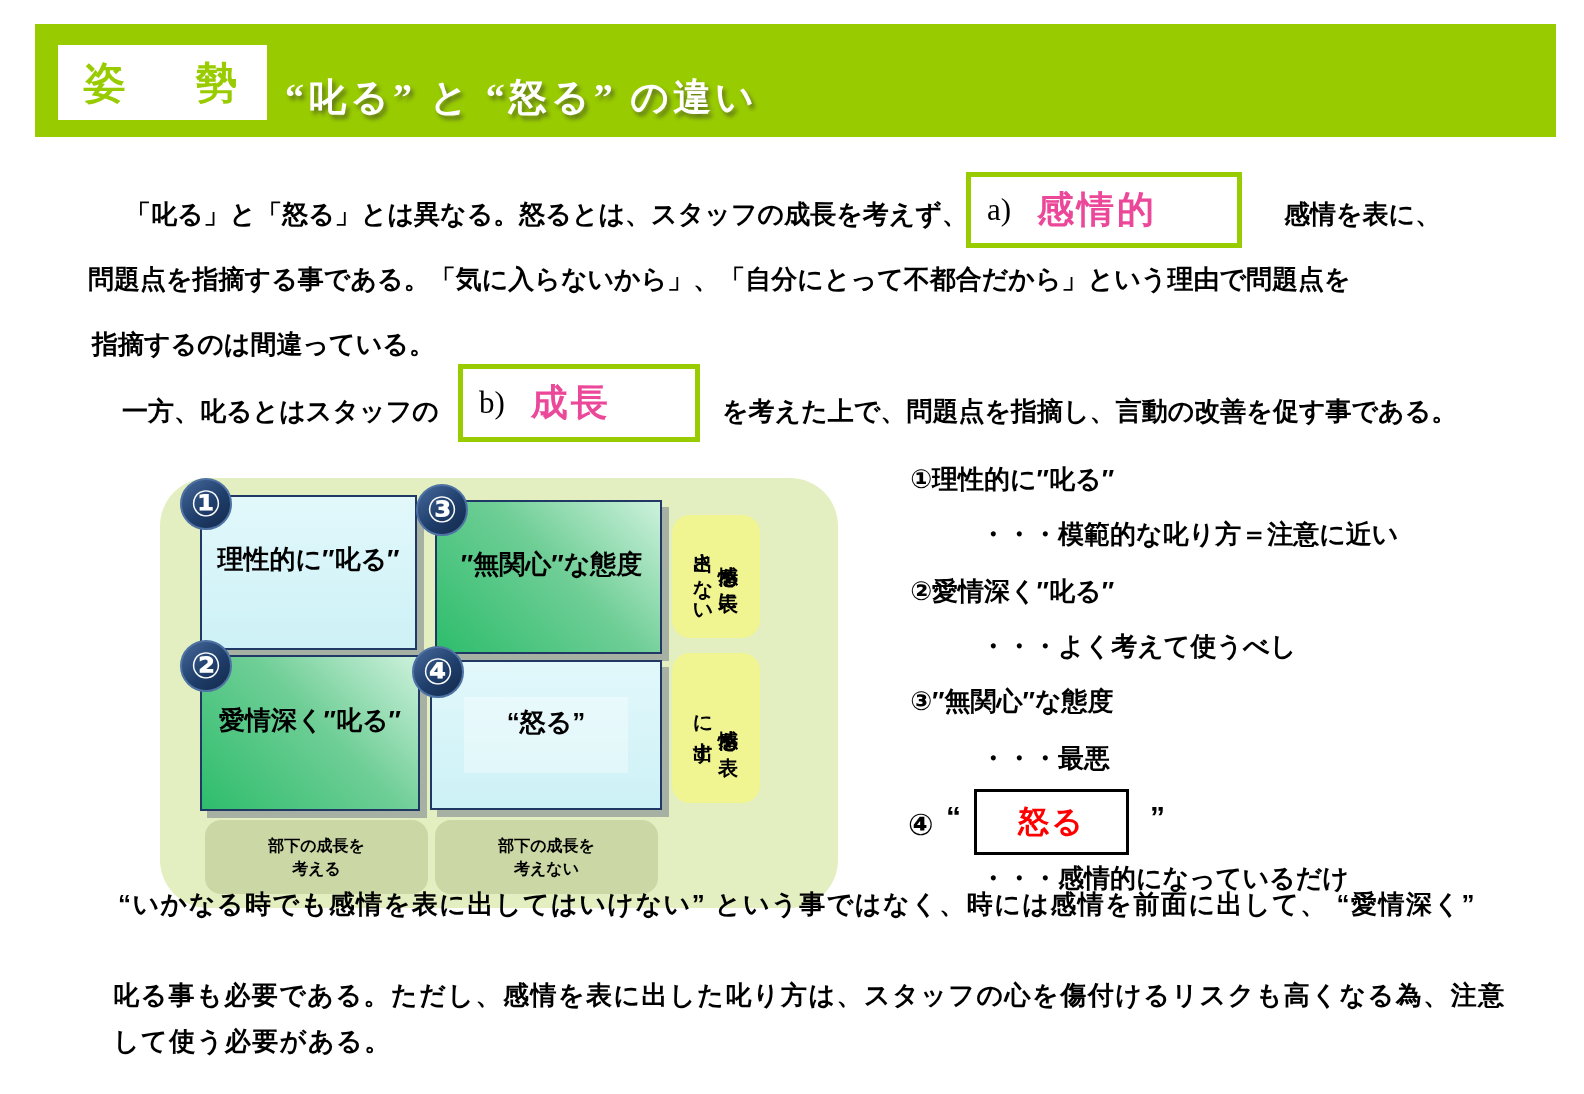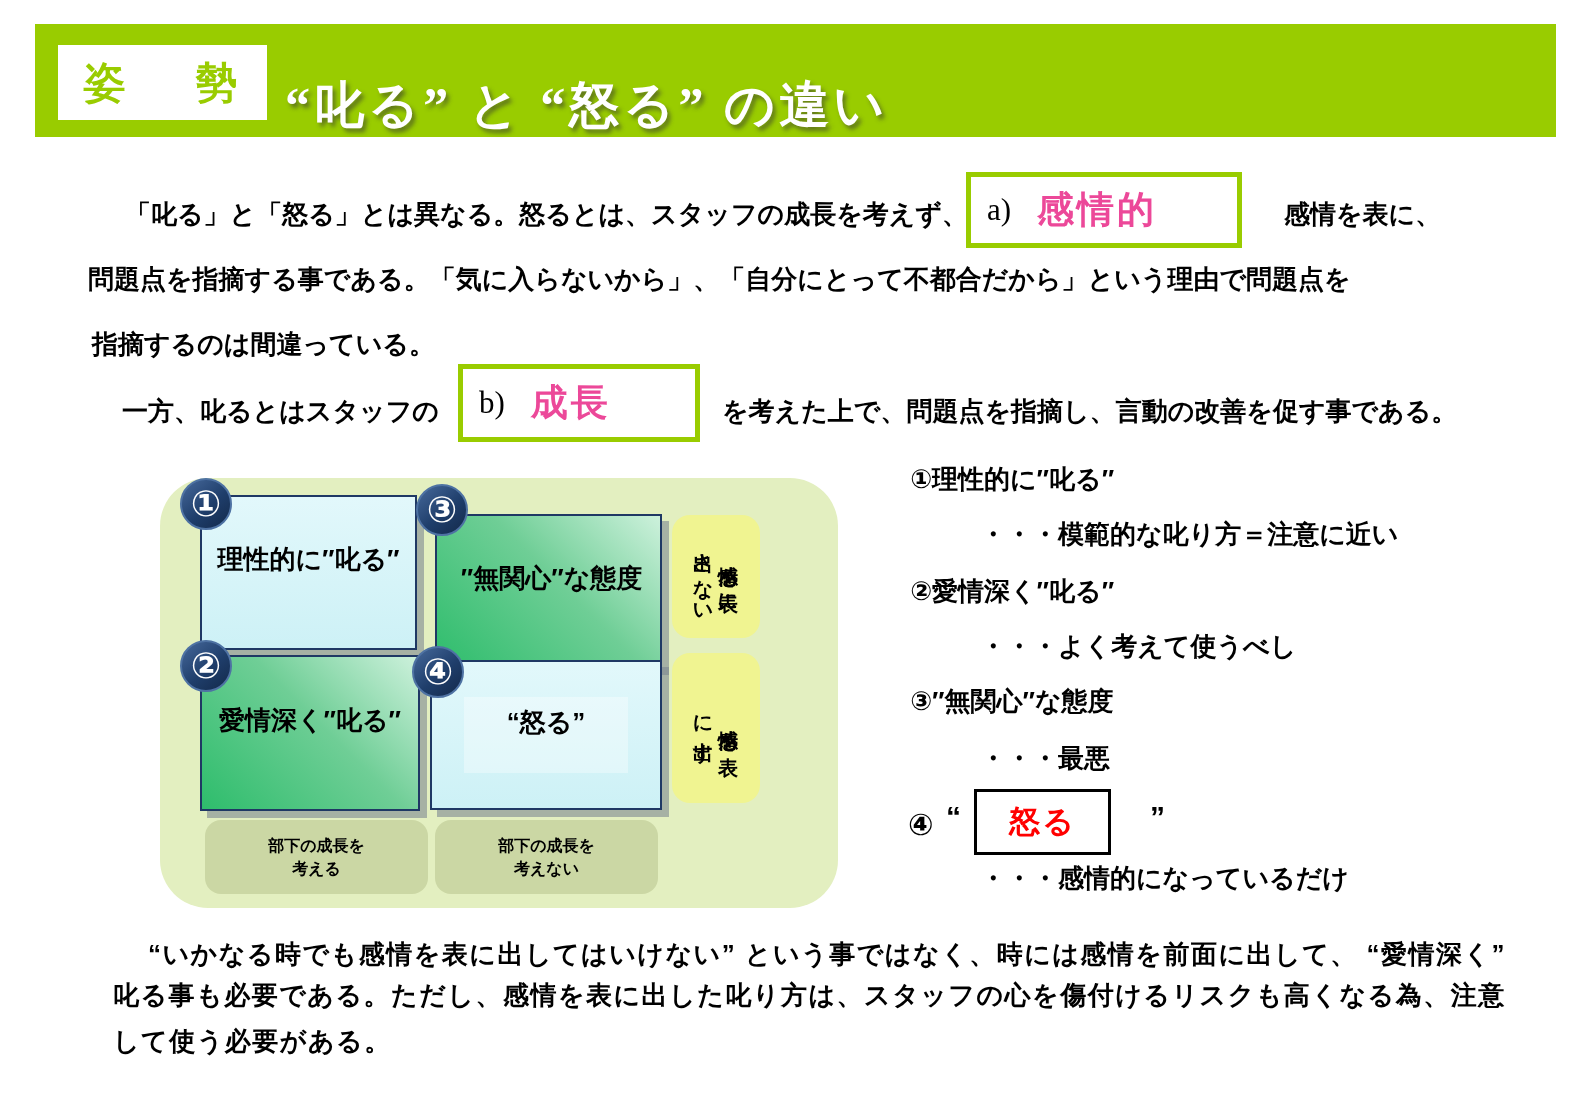--- a/index.html
+++ b/index.html
@@ -12,21 +12,21 @@
 
   
   .header-bar{left:35px;top:24px;width:1521px;height:113px;background:#99CC00;}
   .posture-label{
     left:23px;top:21px;width:209px;height:75px;background:#ffffff;
     display:flex;align-items:center;justify-content:center;
     color:#99CC00;font-weight:bold;font-size:42px;letter-spacing:14px;padding-left:10px;box-sizing:border-box;
     white-space:nowrap;
   }
   .slide-title{
-    left:250px;top:48px;color:#ffffff;font-weight:bold;font-size:50px;letter-spacing:4px;
+    left:250px;top:48px;color:#ffffff;font-weight:bold;font-size:38px;letter-spacing:4px;
     font-family:"Liberation Serif","DejaVu Serif",serif;white-space:nowrap;
     text-shadow:3px 4px 4px rgba(50,50,50,0.55);
   }
 
   
   .emph-box{
     background:#ffffff;border:5px solid #99CC00;display:flex;align-items:center;
     box-sizing:border-box;padding:0 16px;gap:26px;
   }
   .emph-label{font-size:31px;font-weight:normal;color:#000;font-family:"Liberation Serif","DejaVu Serif",serif;}
@@ -93,21 +93,21 @@
   <div class="abs emph-box" style="left:458px;top:364px;width:242px;height:78px;">
     <span class="emph-label">b)</span>
     <span class="emph-value">成長</span>
   </div>
   <div class="abs txt" style="left:722px;top:395px;">を考えた上で、問題点を指摘し、言動の改善を促す事である。</div>
 
   <div class="abs matrix">
     <div class="abs quad cyan" style="left:40px;top:17px;width:217px;height:155px;">
       <span class="quad-label">理性的に″叱る″</span>
     </div>
-    <div class="abs quad green" style="left:275px;top:36px;width:227px;height:154px;padding-left:6px;">
+    <div class="abs quad green" style="left:275px;top:22px;width:227px;height:154px;padding-left:6px;">
       <span class="quad-label">″無関心″な態度</span>
     </div>
     <div class="abs quad green" style="left:40px;top:177px;width:220px;height:156px;">
       <span class="quad-label">愛情深く″叱る″</span>
     </div>
     <div class="abs quad cyan" style="left:270px;top:182px;width:232px;height:150px;">
       <span class="quad-inner"></span>
       <span class="quad-label">“怒る”</span>
     </div>
 
@@ -138,22 +138,22 @@
   <div class="abs" style="left:900px;top:455px;width:670px;height:470px;">
     <div class="abs txt" style="left:10px;top:8px;">①理性的に″叱る″</div>
     <div class="abs txt" style="left:80px;top:63px;">・・・模範的な叱り方＝注意に近い</div>
     <div class="abs txt" style="left:10px;top:120px;">②愛情深く″叱る″</div>
     <div class="abs txt" style="left:80px;top:175px;">・・・よく考えて使うべし</div>
     <div class="abs txt" style="left:10px;top:230px;">③″無関心″な態度</div>
     <div class="abs txt" style="left:80px;top:287px;">・・・最悪</div>
 
     <div class="abs txt" style="left:8px;top:350px;font-size:30px;">④</div>
     <div class="abs txt" style="left:46px;top:342px;font-size:30px;">“</div>
-    <div class="abs angry-box" style="left:74px;top:334px;width:137px;height:66px;">怒る</div>
+    <div class="abs angry-box" style="left:74px;top:334px;width:155px;height:66px;">怒る</div>
     <div class="abs txt" style="left:250px;top:342px;font-size:30px;">”</div>
     <div class="abs txt" style="left:80px;top:407px;">・・・感情的になっているだけ</div>
   </div>
 
-  <div class="abs txt footer-line" style="left:118px;top:938px;margin-left:30px;">“いかなる時でも感情を表に出してはいけない” という事ではなく、時には感情を前面に出して、 “愛情深く”</div>
+  <div class="abs txt footer-line" style="left:118px;top:888px;">“いかなる時でも感情を表に出してはいけない” という事ではなく、時には感情を前面に出して、 “愛情深く”</div>
   <div class="abs txt footer-line" style="left:113px;top:979px;">叱る事も必要である。ただし、感情を表に出した叱り方は、スタッフの心を傷付けるリスクも高くなる為、注意</div>
   <div class="abs txt footer-line" style="left:113px;top:1025px;">して使う必要がある。</div>
 
 </div>
 
 </body></html>

